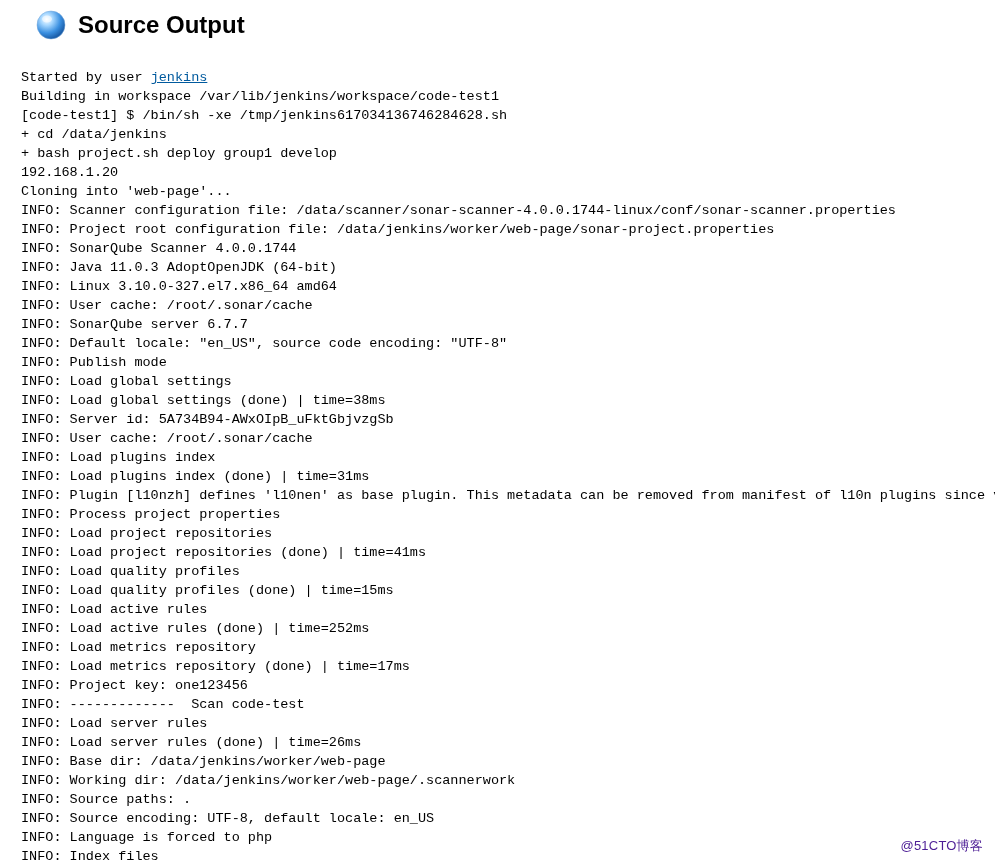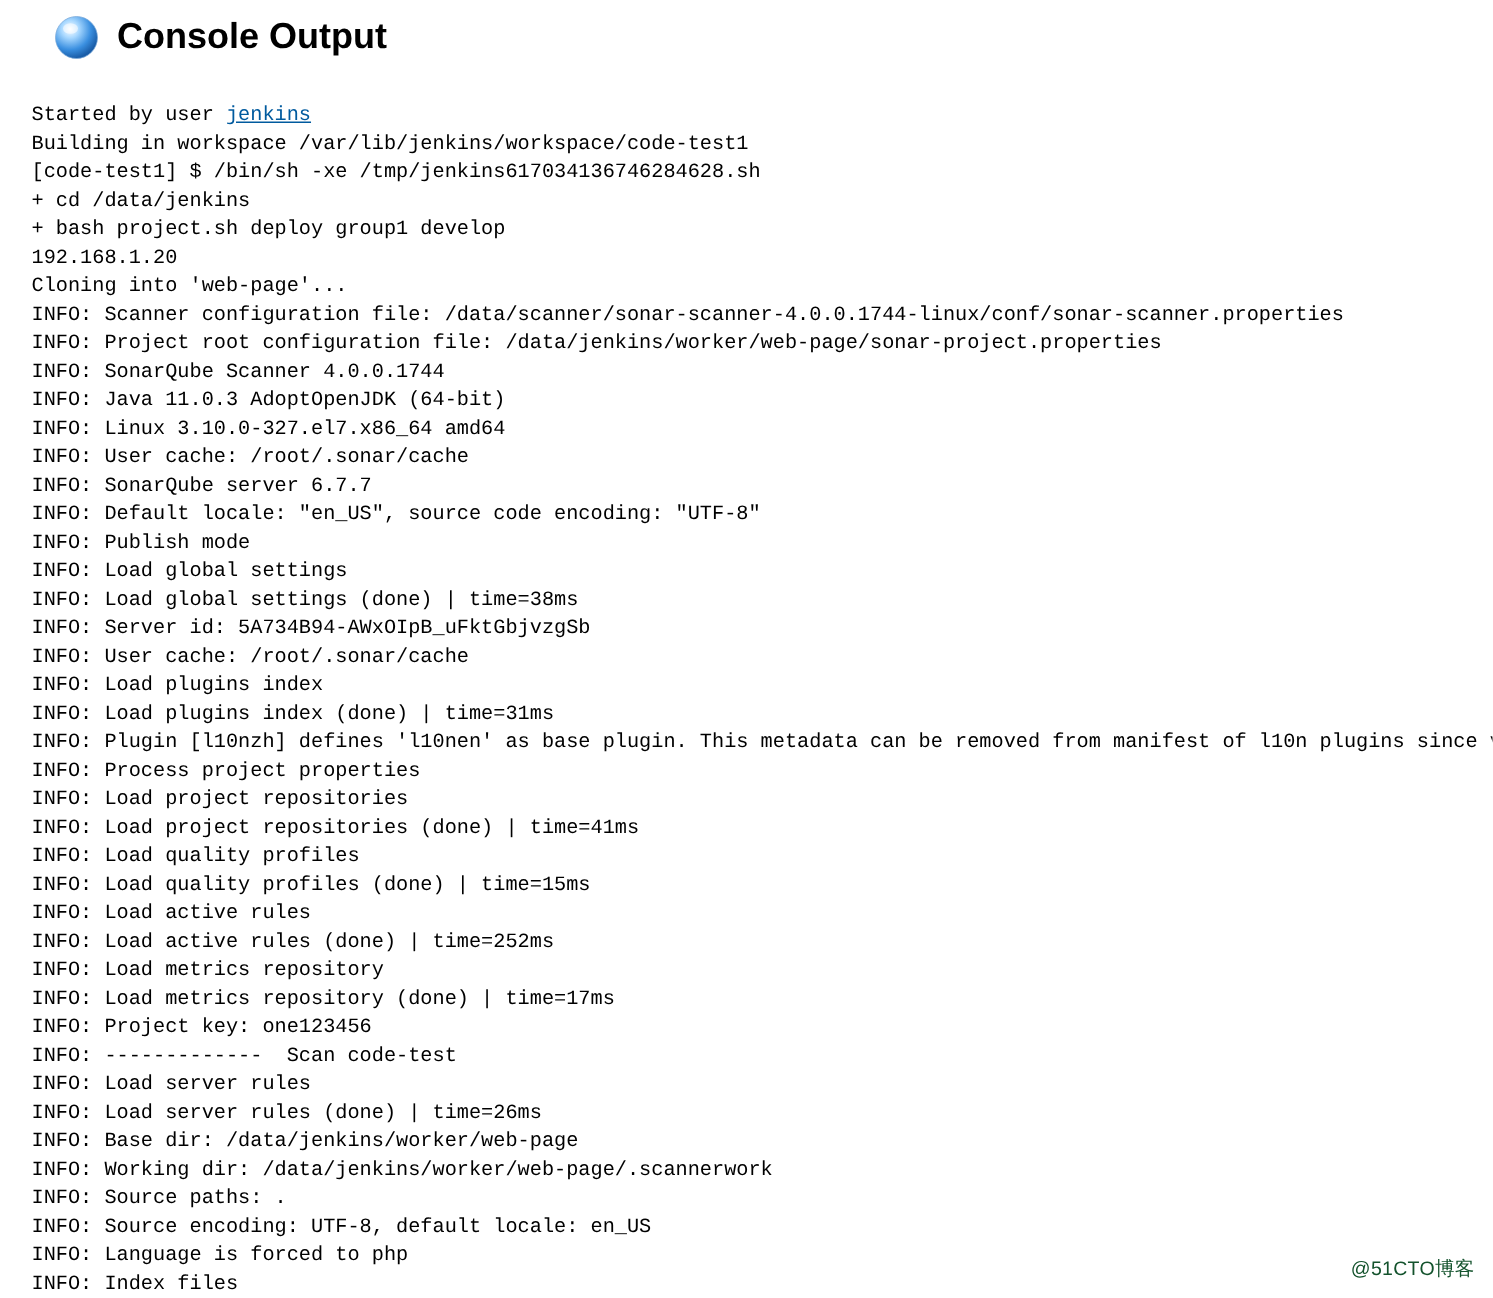--- a/index.html
+++ b/index.html
@@ -41,21 +41,21 @@
     .console a.user-link {
       color: #005a9e;
       text-decoration: underline;
       cursor: pointer;
     }
     .watermark {
       position: absolute;
       right: 12px;
       bottom: 10px;
       font-size: 13px;
-      color: #14532d;
+      color: #4c1d95;
       font-family: Arial, sans-serif;
       letter-spacing: 0.2px;
     }
   </style>
 </head>
 <body>
 
 <div class="header">
   <span class="orb">
     <svg width="34" height="34" viewBox="0 0 34 34">
@@ -64,18 +64,18 @@
           <stop offset="0%" stop-color="#ffffff"></stop>
           <stop offset="30%" stop-color="#a8d8ff"></stop>
           <stop offset="70%" stop-color="#3a8fe0"></stop>
           <stop offset="100%" stop-color="#1a5da8"></stop>
         </radialGradient>
       </defs>
       <circle cx="17" cy="17" r="14" fill="url(#g1)" stroke="#7aa8d8" stroke-width="0.5"></circle>
       <ellipse cx="13" cy="11" rx="5" ry="3.5" fill="#ffffff" opacity="0.55"></ellipse>
     </svg>
   </span>
-  <h1 class="title">Console Output</h1>
+  <h1 class="title">Source Output</h1>
 </div>
 
 <div class="console" id="console-out"><div><span>Started by user </span><a class="user-link">jenkins</a></div><div>Building in workspace /var/lib/jenkins/workspace/code-test1</div><div>[code-test1] $ /bin/sh -xe /tmp/jenkins617034136746284628.sh</div><div>+ cd /data/jenkins</div><div>+ bash project.sh deploy group1 develop</div><div>192.168.1.20</div><div>Cloning into 'web-page'...</div><div>INFO: Scanner configuration file: /data/scanner/sonar-scanner-4.0.0.1744-linux/conf/sonar-scanner.properties</div><div>INFO: Project root configuration file: /data/jenkins/worker/web-page/sonar-project.properties</div><div>INFO: SonarQube Scanner 4.0.0.1744</div><div>INFO: Java 11.0.3 AdoptOpenJDK (64-bit)</div><div>INFO: Linux 3.10.0-327.el7.x86_64 amd64</div><div>INFO: User cache: /root/.sonar/cache</div><div>INFO: SonarQube server 6.7.7</div><div>INFO: Default locale: "en_US", source code encoding: "UTF-8"</div><div>INFO: Publish mode</div><div>INFO: Load global settings</div><div>INFO: Load global settings (done) | time=38ms</div><div>INFO: Server id: 5A734B94-AWxOIpB_uFktGbjvzgSb</div><div>INFO: User cache: /root/.sonar/cache</div><div>INFO: Load plugins index</div><div>INFO: Load plugins index (done) | time=31ms</div><div>INFO: Plugin [l10nzh] defines 'l10nen' as base plugin. This metadata can be removed from manifest of l10n plugins since version 5.2.</div><div>INFO: Process project properties</div><div>INFO: Load project repositories</div><div>INFO: Load project repositories (done) | time=41ms</div><div>INFO: Load quality profiles</div><div>INFO: Load quality profiles (done) | time=15ms</div><div>INFO: Load active rules</div><div>INFO: Load active rules (done) | time=252ms</div><div>INFO: Load metrics repository</div><div>INFO: Load metrics repository (done) | time=17ms</div><div>INFO: Project key: one123456</div><div>INFO: -------------  Scan code-test</div><div>INFO: Load server rules</div><div>INFO: Load server rules (done) | time=26ms</div><div>INFO: Base dir: /data/jenkins/worker/web-page</div><div>INFO: Working dir: /data/jenkins/worker/web-page/.scannerwork</div><div>INFO: Source paths: .</div><div>INFO: Source encoding: UTF-8, default locale: en_US</div><div>INFO: Language is forced to php</div><div>INFO: Index files</div></div>
 
 <div class="watermark">@51CTO博客</div>
 
 </body></html>

